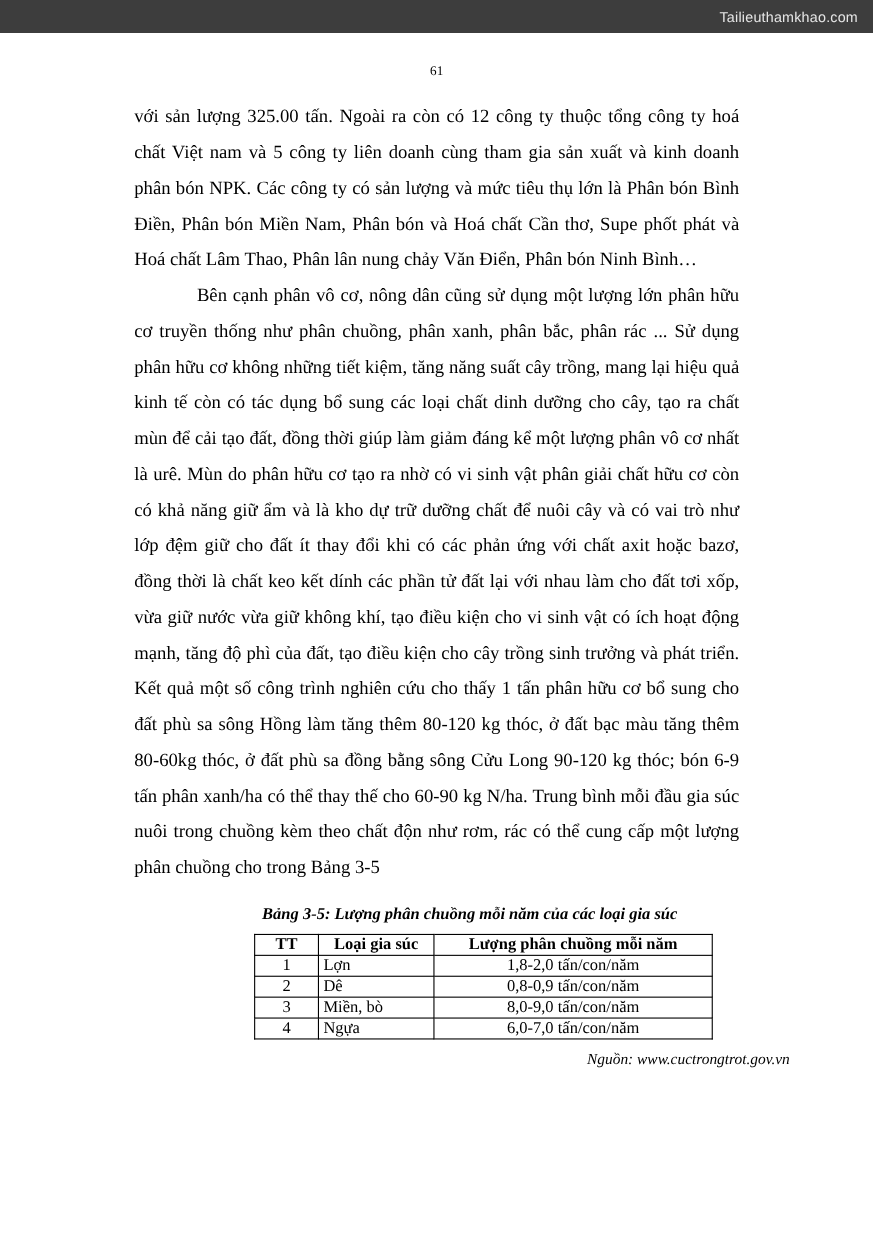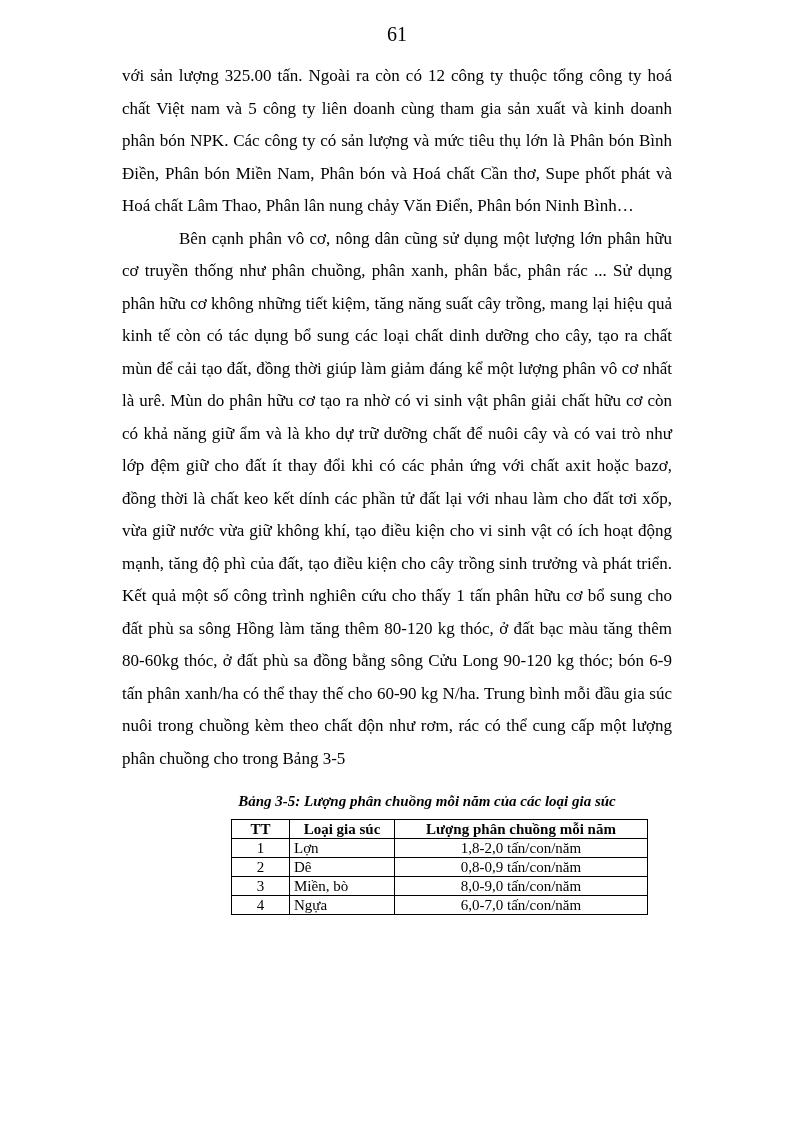--- a/index.html
+++ b/index.html
@@ -25,21 +25,21 @@
   .top-bar .site {
     color: #e6e6e6;
     font-family: "Liberation Sans", sans-serif;
     font-size: 13px;
     letter-spacing: 0.2px;
     cursor: pointer;
   }
   .page-number {
     text-align: center;
     margin-top: 24px;
-    font-size: 20px;
+    font-size: 12px;
     line-height: 20px;
   }
   .content {
     width: 550px;
     margin: 0 auto;
     margin-top: 16px;
     font-size: 17px;
     line-height: 32.5px;
   }
   .para {
@@ -86,20 +86,23 @@
     font-style: italic;
     font-size: 14px;
     line-height: 18px;
   }
 </style>
 </head>
 <body>
 
 <div class="page">
 
+  <div class="top-bar">
+    <span class="site">Tailieuthamkhao.com</span>
+  </div>
 
   <div class="page-number">61</div>
 
   <div class="content">
 
     <p class="para">với sản lượng 325.00 tấn. Ngoài ra còn có 12 công ty thuộc tổng công ty hoá chất Việt nam và 5 công ty liên doanh cùng tham gia sản xuất và kinh doanh phân bón NPK. Các công ty có sản lượng và mức tiêu thụ lớn là Phân bón Bình Điền, Phân bón Miền Nam, Phân bón và Hoá chất Cần thơ, Supe phốt phát và Hoá chất Lâm Thao, Phân lân nung chảy Văn Điển, Phân bón Ninh Bình…</p>
 
 
     <p class="para indent">Bên cạnh phân vô cơ, nông dân cũng sử dụng một lượng lớn phân hữu cơ truyền thống như phân chuồng, phân xanh, phân bắc, phân rác ... Sử dụng phân hữu cơ không những tiết kiệm, tăng năng suất cây trồng, mang lại hiệu quả kinh tế còn có tác dụng bổ sung các loại chất dinh dưỡng cho cây, tạo ra chất mùn để cải tạo đất, đồng thời giúp làm giảm đáng kể một lượng phân vô cơ nhất là urê. Mùn do phân hữu cơ tạo ra nhờ có vi sinh vật phân giải chất hữu cơ còn có khả năng giữ ẩm và là kho dự trữ dưỡng chất để nuôi cây và có vai trò như lớp đệm giữ cho đất ít thay đổi khi có các phản ứng với chất axit hoặc bazơ, đồng thời là chất keo kết dính các phần tử đất lại với nhau làm cho đất tơi xốp, vừa giữ nước vừa giữ không khí, tạo điều kiện cho vi sinh vật có ích hoạt động mạnh, tăng độ phì của đất, tạo điều kiện cho cây trồng sinh trưởng và phát triển. Kết quả một số công trình nghiên cứu cho thấy 1 tấn phân hữu cơ bổ sung cho đất phù sa sông Hồng làm tăng thêm 80-120 kg thóc, ở đất bạc màu tăng thêm 80-60kg thóc, ở đất phù sa đồng bằng sông Cửu Long 90-120 kg thóc; bón 6-9 tấn phân xanh/ha có thể thay thế cho 60-90 kg N/ha. Trung bình mỗi đầu gia súc nuôi trong chuồng kèm theo chất độn như rơm, rác có thể cung cấp một lượng phân chuồng cho trong Bảng 3-5</p>
 
@@ -132,14 +135,15 @@
         <tr>
           <td class="col-tt">4</td>
           <td class="col-animal">Ngựa</td>
           <td class="col-amount">6,0-7,0 tấn/con/năm</td>
         </tr>
       </tbody>
     </table>
 
   </div>
 
+  <p class="source">Nguồn: www.cuctrongtrot.gov.vn</p>
 
 </div>
 
 </body></html>

